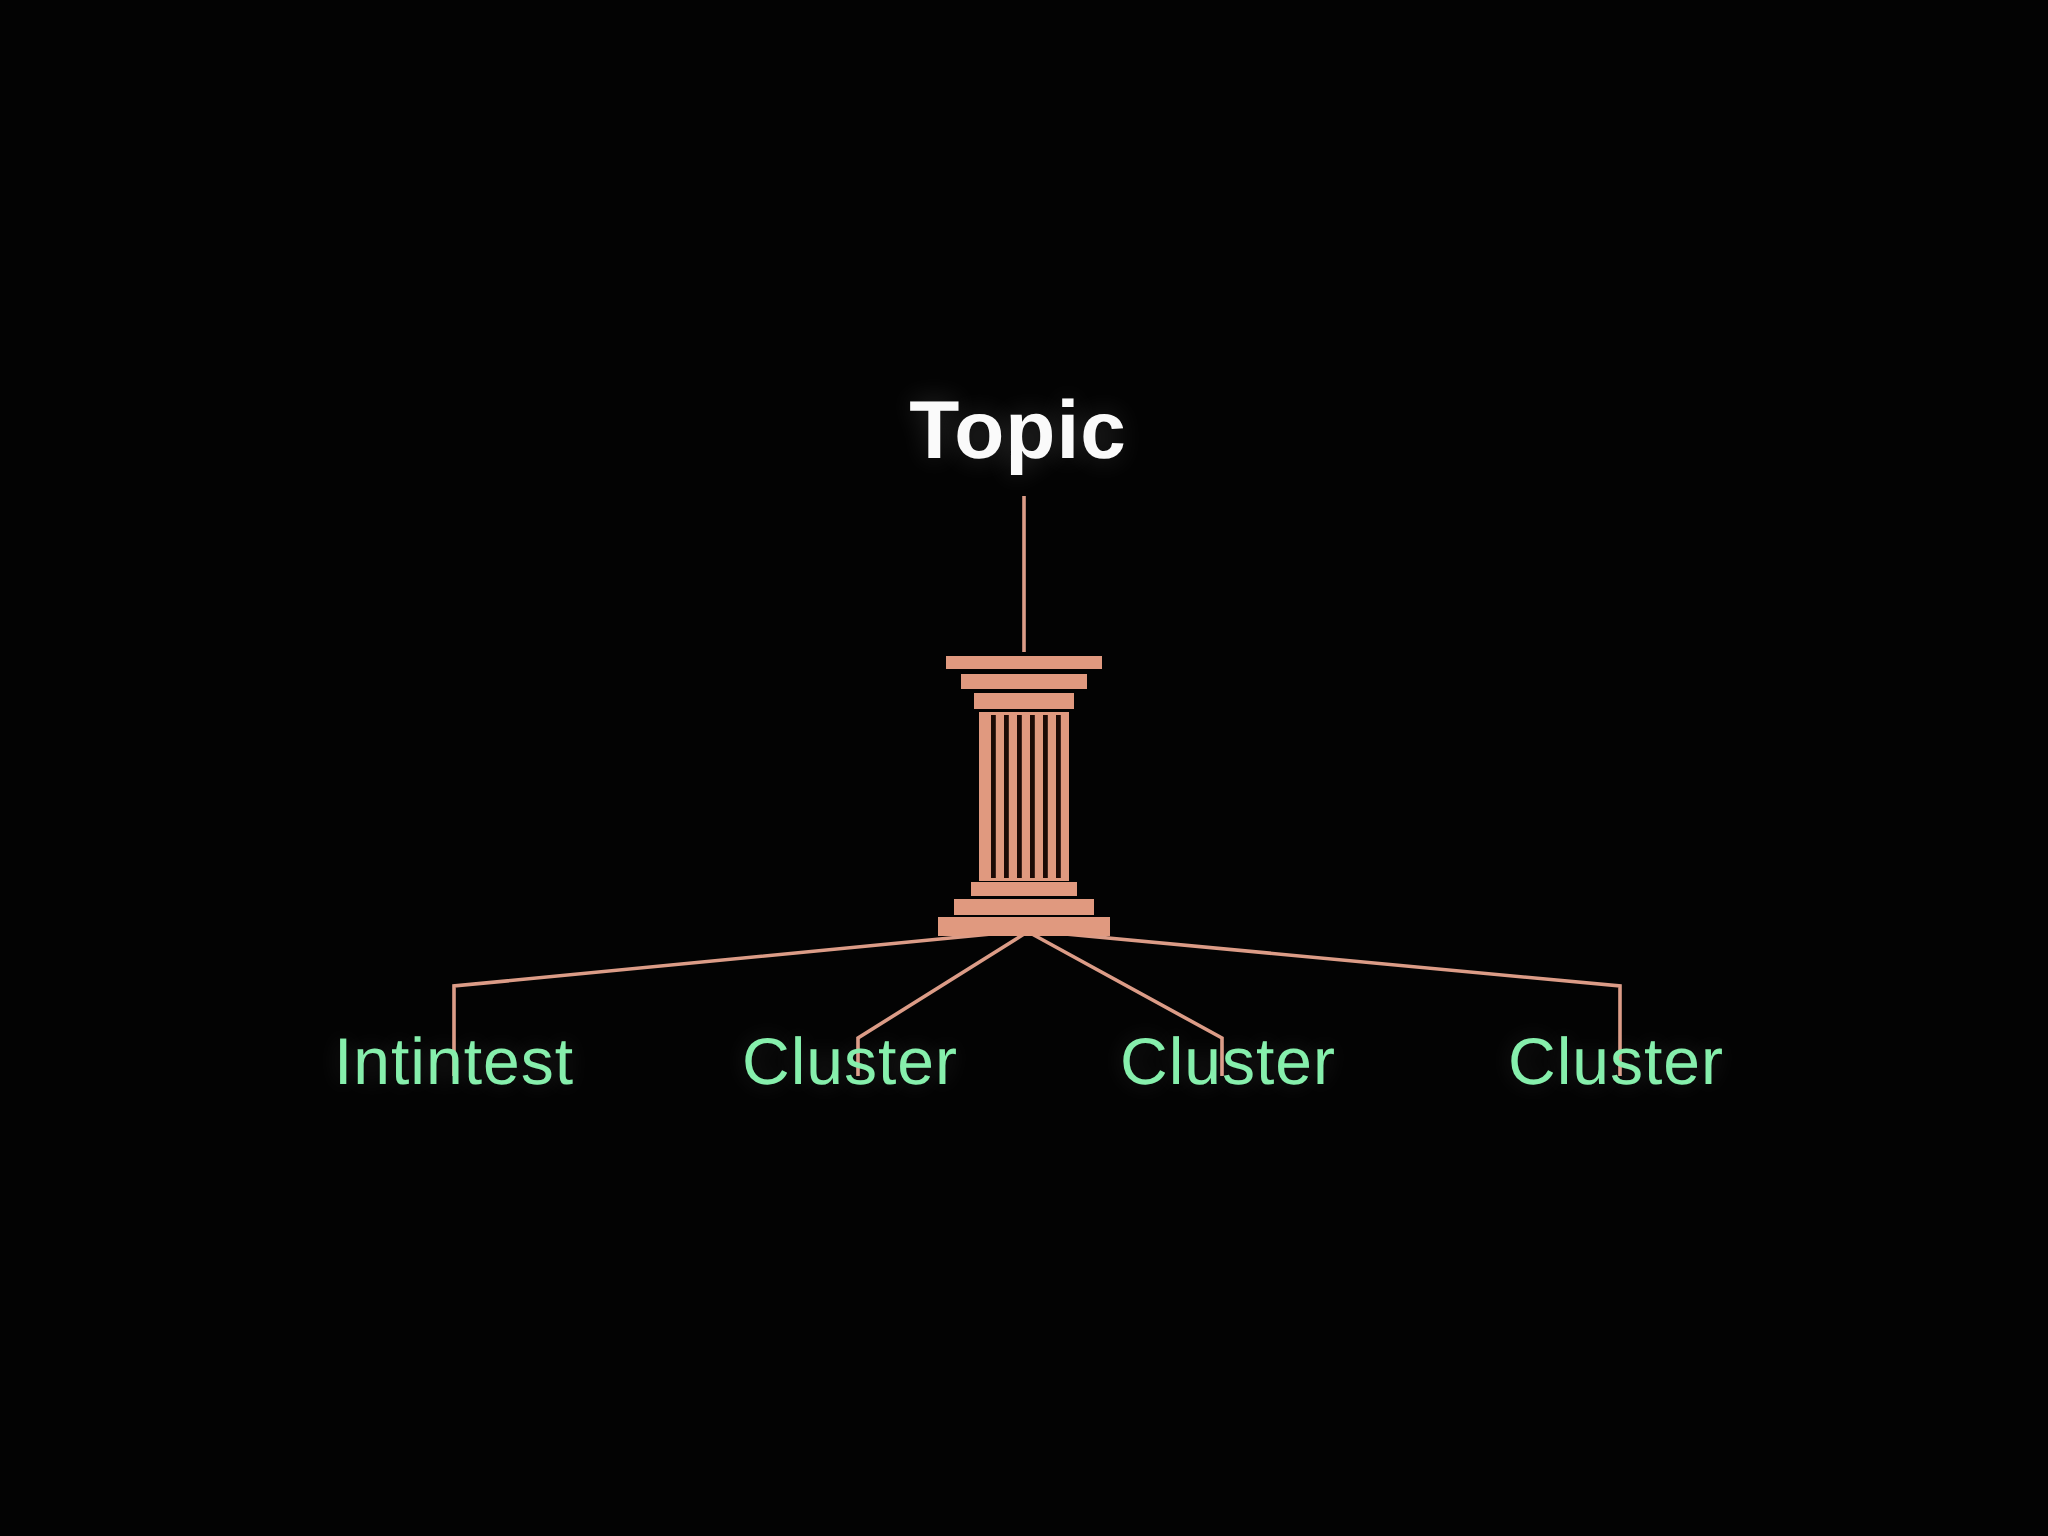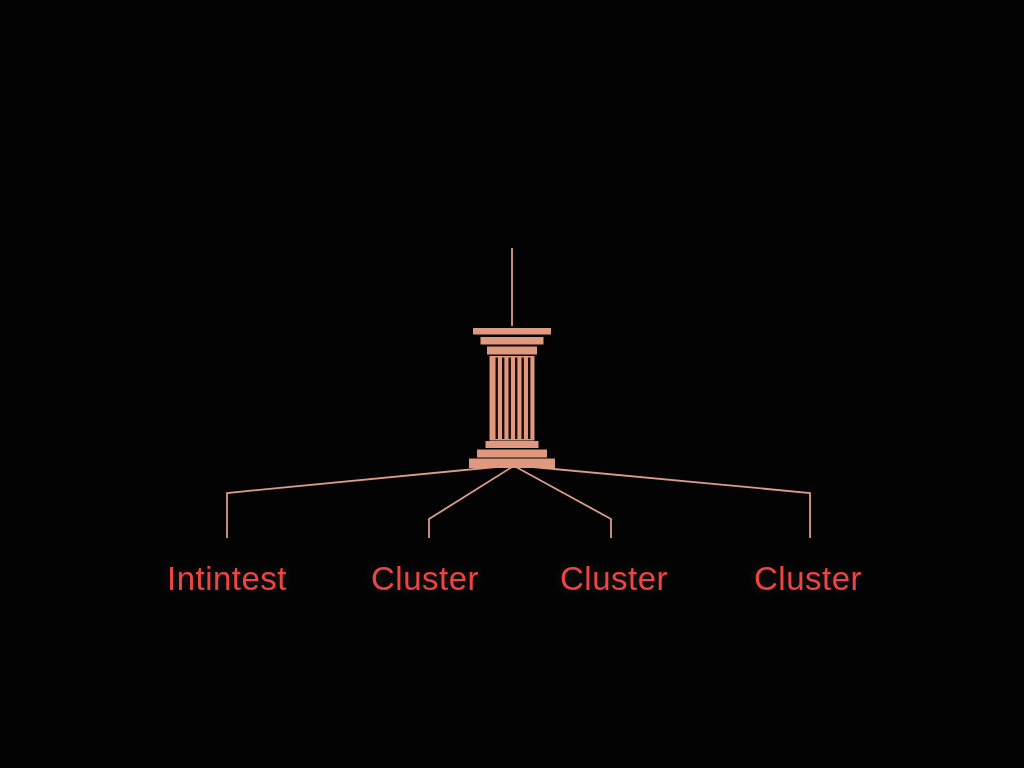--- a/index.html
+++ b/index.html
@@ -22,44 +22,45 @@
     transform: translateX(-50%);
     font-size: 41px;
     font-weight: 700;
     letter-spacing: 0.5px;
     color: #fafafa;
     text-shadow: 0 0 14px rgba(255,255,255,0.18);
     white-space: nowrap;
   }
   .child-label {
     position: absolute;
-    top: 560px;
+    top: 512px;
     transform: translateX(-50%);
     font-size: 33px;
     font-weight: 400;
     letter-spacing: 0.5px;
-    color: #ef4444;
+    color: #86efac;
     text-shadow: 0 0 12px rgba(255,255,255,0.15);
     white-space: nowrap;
   }
   .child-1 { left: 227px; }
   .child-2 { left: 425px; }
   .child-3 { left: 614px; }
   .child-4 { left: 808px; }
   svg.graphics {
     position: absolute;
     left: 0;
     top: 0;
   }
 </style>
 </head>
 <body>
 
 <div class="stage">
 
+  <div class="root-label">Topic</div>
 
   <svg class="graphics" width="1024" height="768" viewBox="0 0 1024 768">
 
     <g fill="none" stroke-width="1.8" stroke-linejoin="miter" stroke="#dc9c87">
       <line x1="512" y1="248" x2="512" y2="326"></line>
       <polyline points="506,466 227,493 227,538"></polyline>
       <polyline points="512,467 429,519 429,538"></polyline>
       <polyline points="516,467 611,519 611,538"></polyline>
       <polyline points="522,466 810,493 810,538"></polyline>
     </g>

